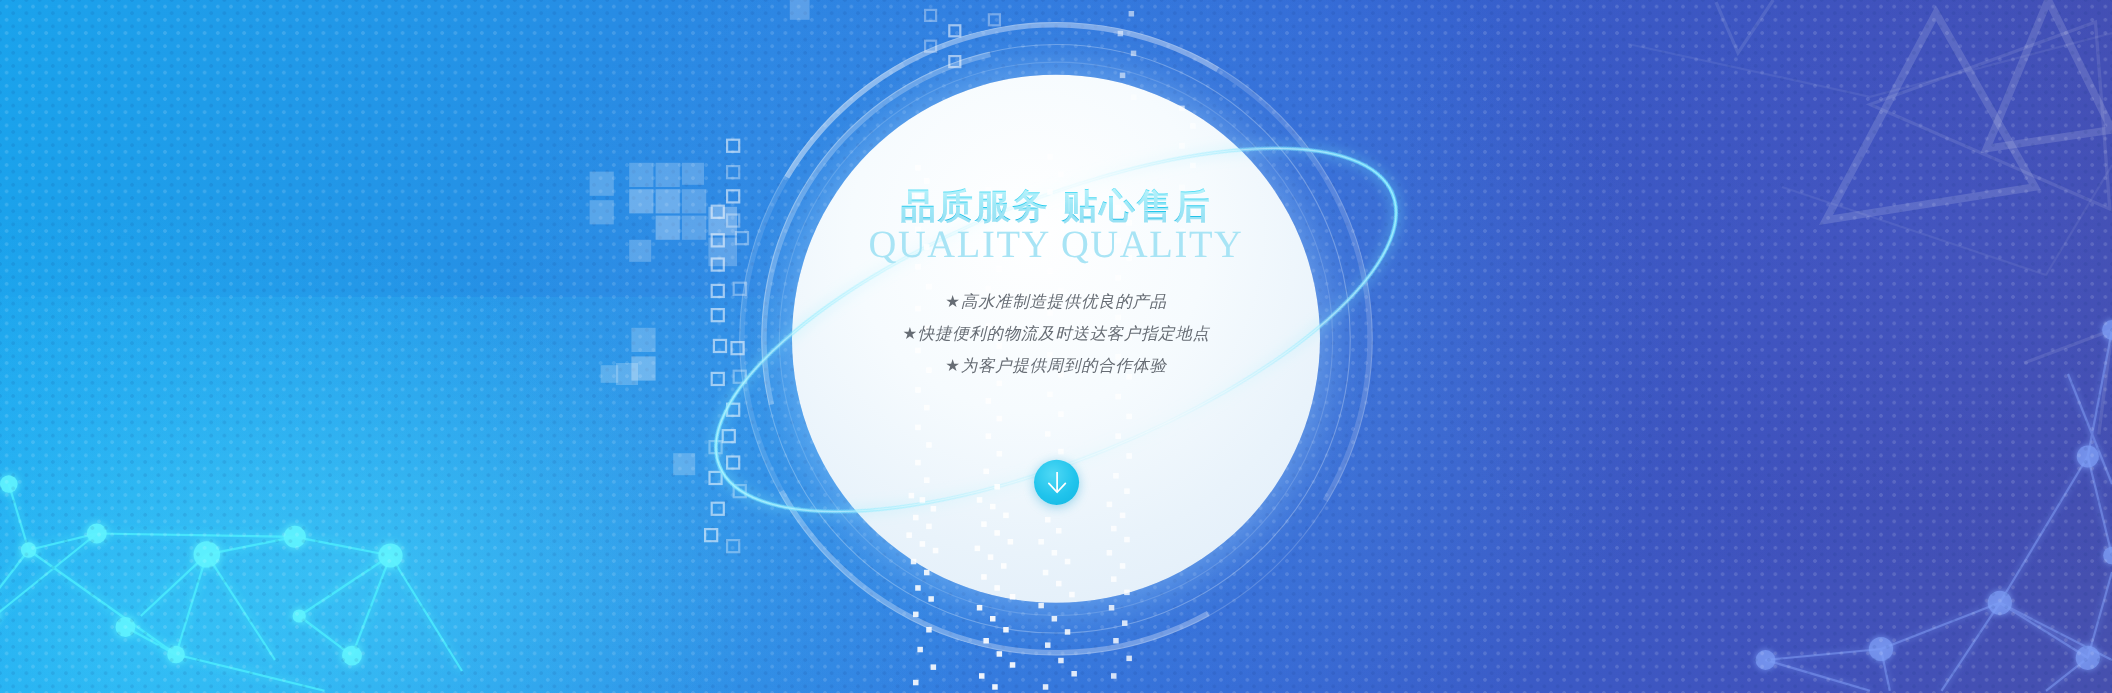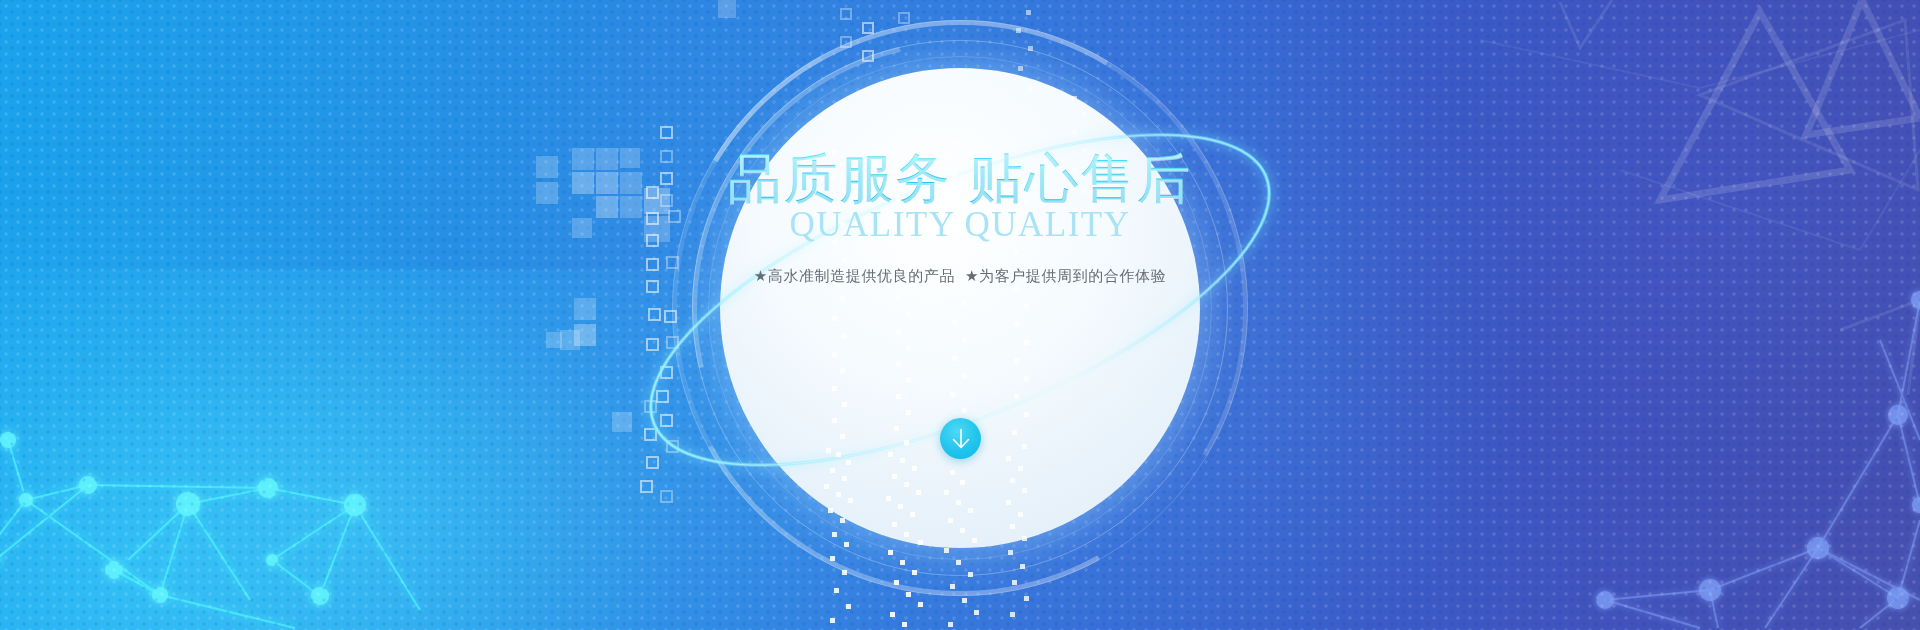--- a/index.html
+++ b/index.html
@@ -125,51 +125,52 @@
   
   .content{
     position:absolute;
     left:720px; top:68px;
     width:480px; height:480px;
     display:flex; flex-direction:column;
     align-items:center;
     padding-top:82px;
   }
   .title-main{
-    font-size:54px;
-    font-weight:normal;
+    font-size:32px;
+    font-weight:bold;
     letter-spacing:2px;
     line-height:1.06;
     color:#2ad2f0;
     background:linear-gradient(180deg,#63e3f7 0%,#2bcdee 46%,#17b8e4 100%);
     -webkit-background-clip:text;
     background-clip:text;
     -webkit-text-fill-color:transparent;
     text-shadow:0 1px 0 rgba(255,255,255,.55);
     white-space:nowrap;
+    margin-top:21px;
   }
   .title-sub{
     font-family:"Liberation Serif","DejaVu Serif",serif;
     font-size:35px;
     letter-spacing:1.5px;
     color:#a8e4f5;
     margin-top:-2px;
     white-space:nowrap;
   }
   .tagline{
     margin-top:18px;
     font-size:25px;
     color:#4a4f57;
     letter-spacing:1px;
     white-space:nowrap;
   }
   .bullets{
     margin-top:22px;
-    display:flex; flex-direction:row;
-    align-items:center; gap:10px;
+    display:flex; flex-direction:column;
+    align-items:center; gap:10px;font-style:italic;
   }
   .bullet{
     font-size:15px;
     color:#666c74;
     letter-spacing:.6px;
     white-space:nowrap;
   }
 
   
   .arrow-btn{
@@ -550,20 +551,21 @@
         <rect x="1028" y="86" width="5" height="5"></rect>
       </g>
     </g>
   </svg>
 
   <div class="content">
     <div class="title-main">品质服务 贴心售后</div>
     <div class="title-sub">QUALITY QUALITY</div>
     <div class="bullets">
       <div class="bullet">★高水准制造提供优良的产品</div>
+      <div class="bullet">★快捷便利的物流及时送达客户指定地点</div>
       <div class="bullet">★为客户提供周到的合作体验</div>
     </div>
   </div>
 
   <div class="arrow-btn">
     <svg width="22" height="24" viewBox="0 0 22 24">
       <line x1="11" y1="2" x2="11" y2="20" stroke="#ffffff" stroke-width="1.6"></line>
       <polyline points="3.5,12.5 11,20.5 18.5,12.5" fill="none" stroke="#ffffff" stroke-width="1.6" stroke-linecap="round" stroke-linejoin="round"></polyline>
     </svg>
   </div>

